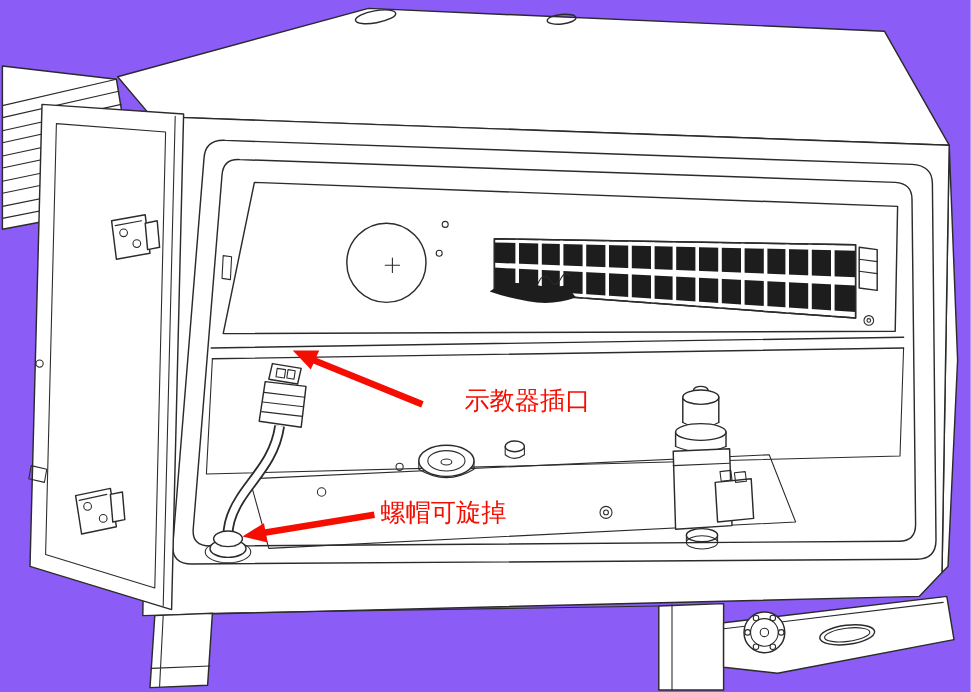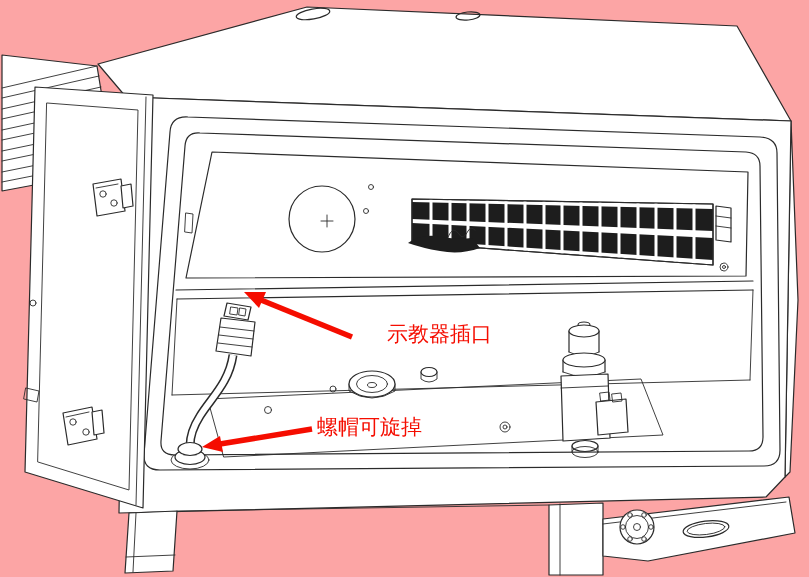--- a/index.html
+++ b/index.html
@@ -1,16 +1,16 @@
 <!DOCTYPE html>
 <html><head>
 <meta charset="utf-8">
 <style>
   html,body{margin:0;padding:0;background:#ffffff;}
-  .stage{position:relative;width:809px;height:577px;background:#fca5a5;overflow:hidden;
+  .stage{position:relative;width:809px;height:577px;background:#8b5cf6;overflow:hidden;
          font-family:Liberation Mono, monospace;}
   svg{position:absolute;left:0;top:0;}
   .ln{fill:none;stroke:#2b2b2b;stroke-width:1.2;stroke-linejoin:round;stroke-linecap:round;}
   .lt{fill:none;stroke:#2b2b2b;stroke-width:0.9;stroke-linejoin:round;stroke-linecap:round;}
   .wf{fill:#ffffff;stroke:#2b2b2b;stroke-width:1.2;stroke-linejoin:round;}
   .df{fill:#1d1d1d;stroke:none;}
   .wl{fill:none;stroke:#ffffff;stroke-width:3;}
   text.ann{font-size:21px;font-weight:400;}
 </style>
 </head>

